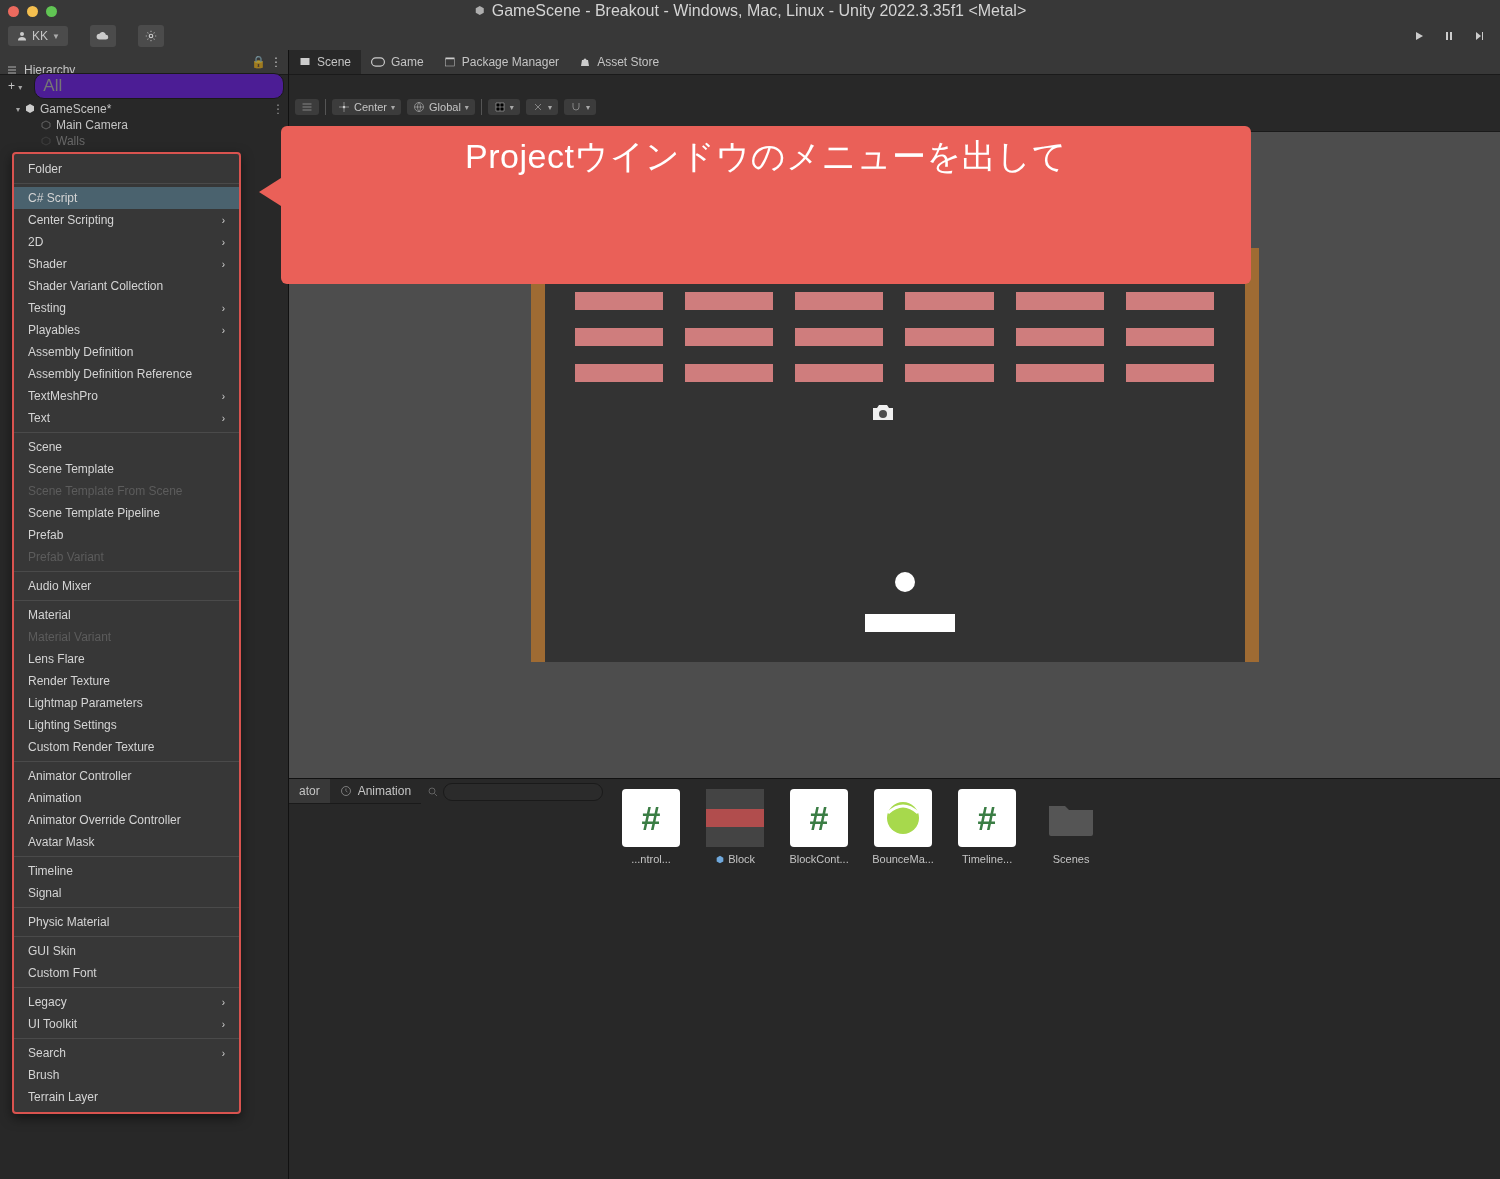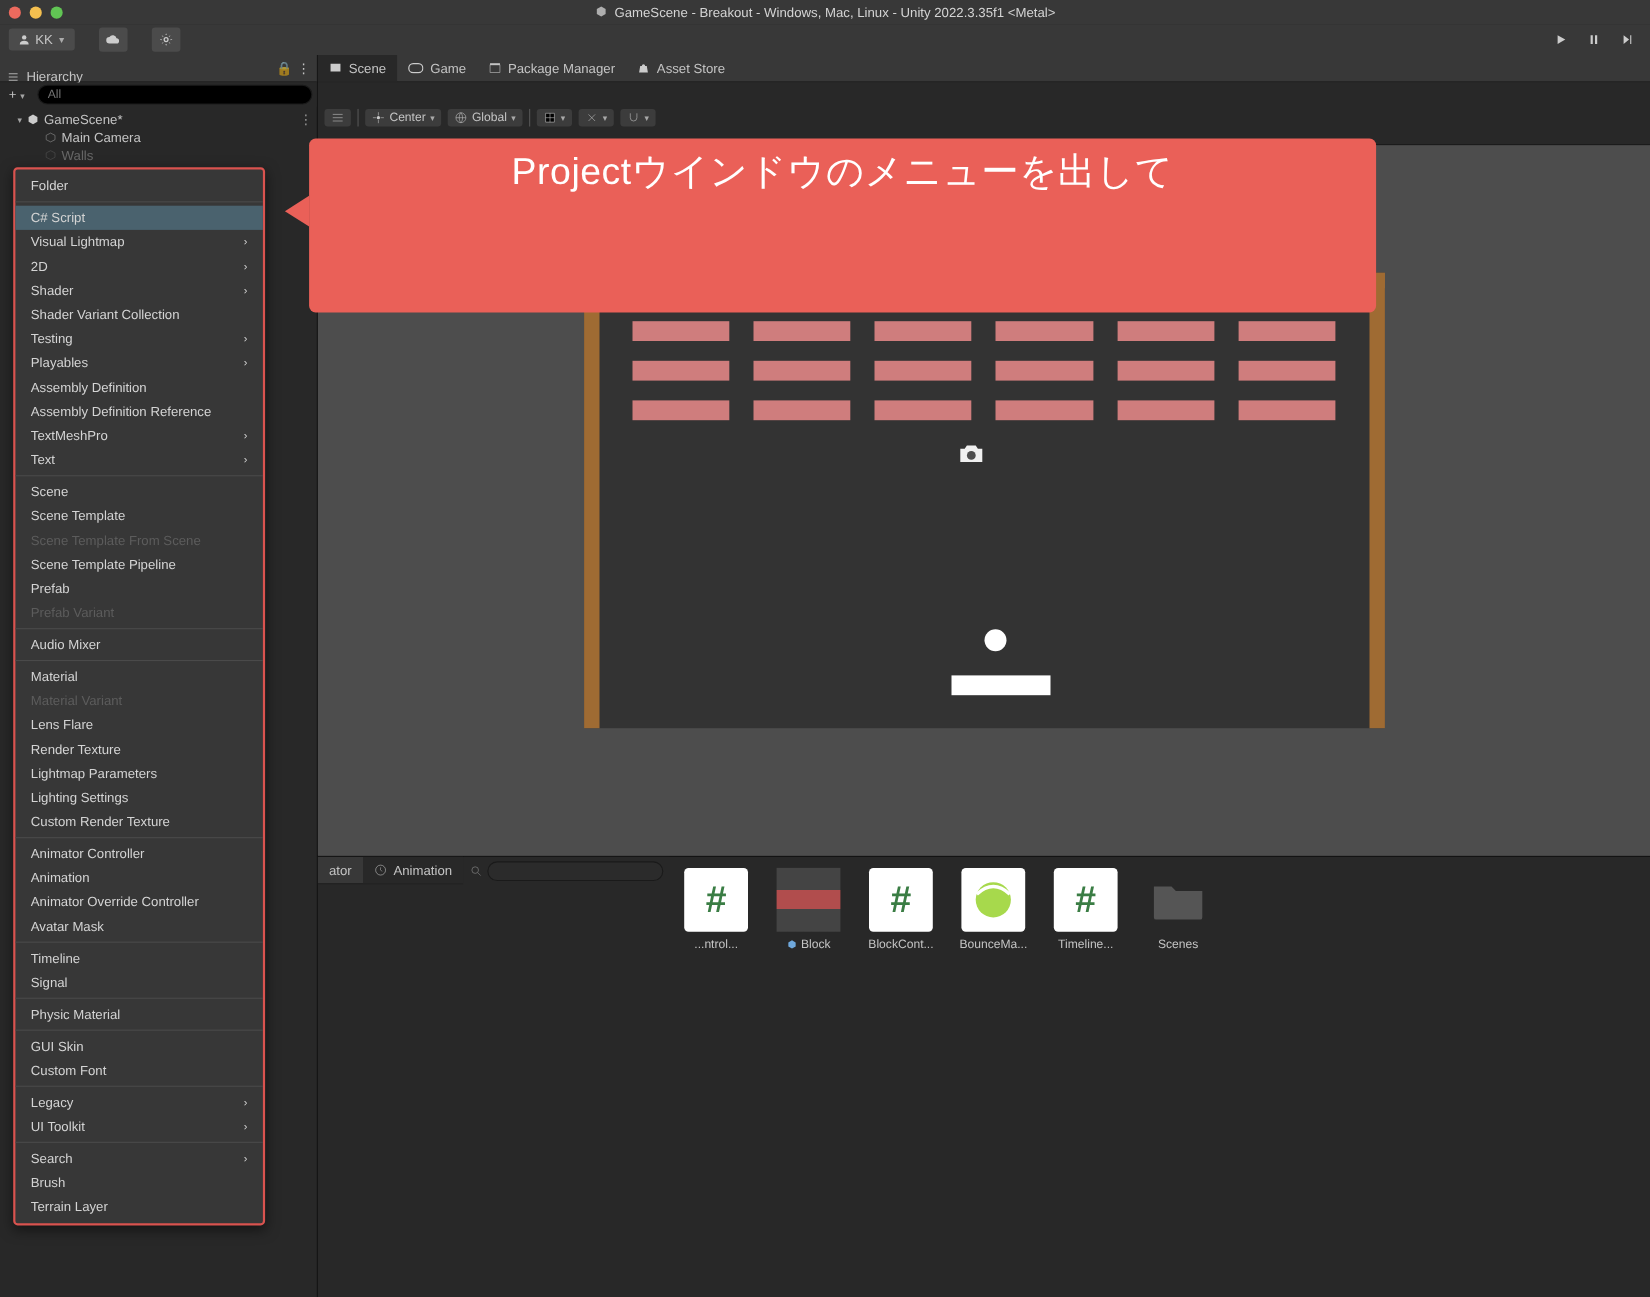--- a/index.html
+++ b/index.html
@@ -20,21 +20,21 @@
   html,body{margin:0;padding:0;height:100%;font-family:Arial, Helvetica, sans-serif;font-size:12px;color:var(--text);}
   body{background:var(--bg-dark);width:1500px;height:1179px;overflow:hidden;position:relative;}
   
   
   .titlebar{height:22px;background:var(--bg-header);display:flex;align-items:center;padding:0 8px;position:relative;}
   .traffic{display:flex;gap:8px;}
   .tl{width:11px;height:11px;border-radius:50%;}
   .tl.red{background:#ec6a5e;}
   .tl.yellow{background:#f4bf4f;}
   .tl.green{background:#61c554;}
-  .title-center{position:absolute;left:50%;transform:translateX(-50%);color:#d4d4d4;display:flex;align-items:center;gap:6px;font-size:12px;white-space:nowrap;}
+  .title-center{position:absolute;left:50%;transform:translateX(-50%);color:#d4d4d4;display:flex;align-items:center;gap:6px;font-size:16px;white-space:nowrap;}
   .title-center svg{opacity:.8}
 
   
   .top-toolbar{height:28px;background:var(--bg-header);display:flex;align-items:center;justify-content:space-between;padding:0 8px;}
   .top-left, .top-right{display:flex;align-items:center;gap:22px;}
   .pill-btn{background:#4b4b4b;border-radius:3px;padding:3px 8px;color:var(--text);display:flex;align-items:center;gap:4px;cursor:pointer;}
   .icon-btn{background:#4b4b4b;border-radius:3px;width:26px;height:22px;display:flex;align-items:center;justify-content:center;cursor:pointer;}
   .play-controls{display:flex;gap:4px;}
   .play-controls .icon-btn{background:transparent;}
 
@@ -44,21 +44,21 @@
   .col-right{flex:1;display:flex;flex-direction:column;min-width:0;}
 
   
   .panel-hdr{height:24px;background:var(--bg-header);display:flex;align-items:center;padding:0 6px;justify-content:space-between;border-bottom:1px solid #1a1a1a;}
   .panel-tab{display:flex;align-items:center;gap:6px;margin-top:16px;}
   .tabicon{opacity:.8}
   .panel-toolbar{height:22px;background:var(--bg-dark);display:flex;align-items:center;padding:0 4px;gap:4px;}
   .hier-tree{padding:4px 0;font-size:12px;}
   .hnode{display:flex;align-items:center;gap:4px;padding:1px 4px 1px 16px;}
   .hnode.child{padding-left:40px;}
-  .search-input{background:#000000;border:1px solid #1a1a1a;border-radius:10px;padding:2px 8px;color:var(--text-dim);font-size:11px;flex:1;}
+  .search-input{background:#4c1d95;border:1px solid #1a1a1a;border-radius:10px;padding:2px 8px;color:var(--text-dim);font-size:17px;flex:1;}
 
   
   .scene-tabs-row{height:24px;background:var(--bg-header);display:flex;align-items:center;gap:0;border-bottom:1px solid #1a1a1a;}
   .scene-tab{padding:0 10px;height:100%;display:flex;align-items:center;gap:6px;color:var(--text);cursor:pointer;}
   .scene-tab.active{background:var(--bg-dark);}
   .scene-toolbar{height:24px;background:var(--bg-dark);display:flex;align-items:flex-end;padding:16px 6px;gap:6px;border-bottom:1px solid #1a1a1a;}
   .dbtn{background:#3c3c3c;border-radius:3px;padding:2px 6px;display:flex;align-items:center;gap:4px;cursor:pointer;font-size:11px;}
 
   .scene-view{flex:1;background:#4d4d4d;position:relative;display:flex;align-items:center;justify-content:center;min-height:0;}
   .game-frame{width:700px;height:400px;background:#333333;position:relative;border:14px solid #9f6b33;border-bottom:none;}
@@ -384,21 +384,21 @@
 
 <div class="context-menu" id="ctx">
     <div class="cm-item">
       <span>Folder</span>
     </div>
     <div class="cm-sep"></div>
     <div class="cm-item highlight">
       <span>C# Script</span>
     </div>
     <div class="cm-item">
-      <span>Visual Lightmap</span>
+      <span>Center Scripting</span>
       <span class="arrow-r">›</span>
     </div>
     <div class="cm-item">
       <span>2D</span>
       <span class="arrow-r">›</span>
     </div>
     <div class="cm-item">
       <span>Shader</span>
       <span class="arrow-r">›</span>
     </div>

